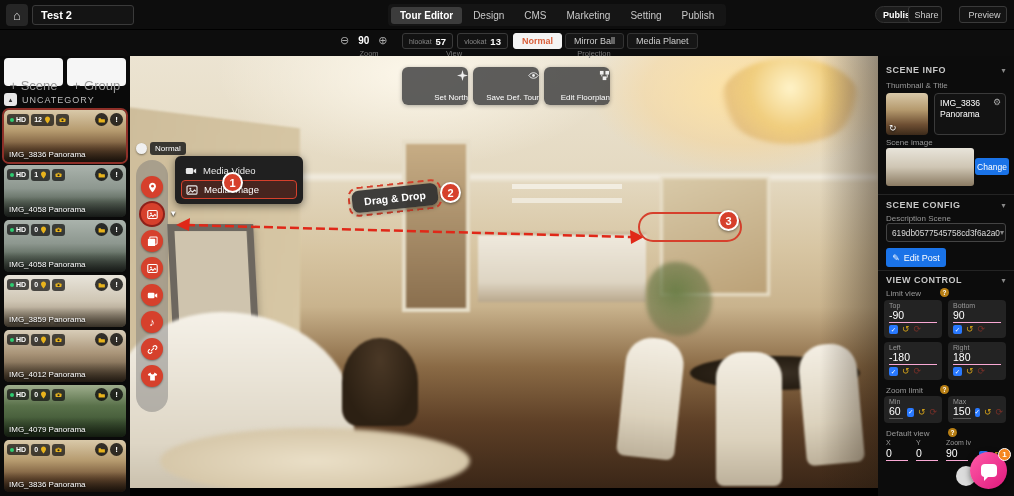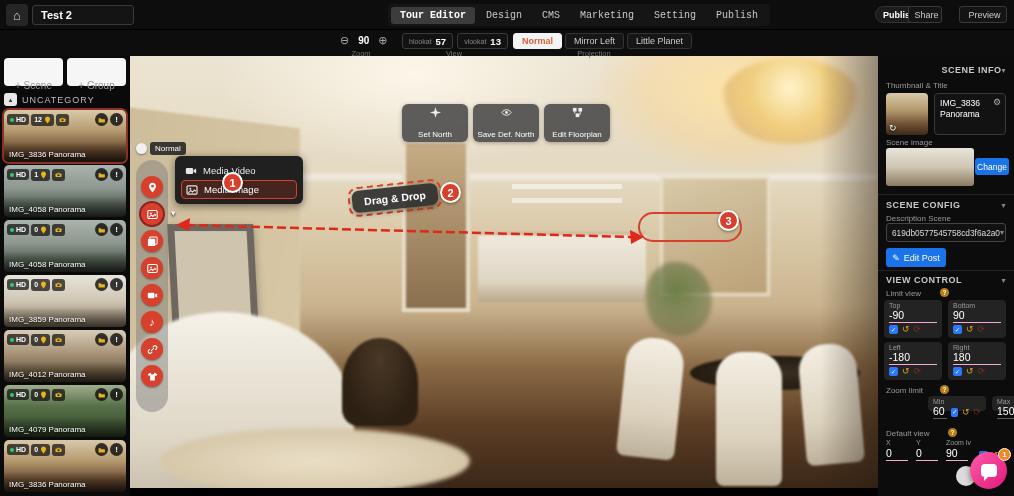--- a/index.html
+++ b/index.html
@@ -5,21 +5,21 @@
   * { margin:0; padding:0; box-sizing:border-box; }
   html,body { background:#000; }
   body { font-family:"Liberation Sans", sans-serif; width:1014px; height:496px; overflow:hidden; }
   .app { position:relative; width:1014px; height:496px; background:#000; overflow:hidden; }
 
   
   .topbar { position:absolute; left:0; top:0; width:1014px; height:30px; background:#0d0d0d; border-bottom:1px solid #000; z-index:40; }
   .home-btn { position:absolute; left:6px; top:4px; width:22px; height:22px; background:#262626; border-radius:4px; color:#ddd; font-size:13px; display:flex; align-items:center; justify-content:center; }
   .title-input { position:absolute; left:32px; top:5px; width:102px; height:20px; background:#141414; border:1px solid #3a3a3a; border-radius:3px; color:#fff; font-size:11px; font-weight:bold; padding:0 8px; outline:none; }
   .top-tabs { position:absolute; left:388px; top:4px; height:22px; display:flex; gap:2px; align-items:center; background:#151515; border-radius:4px; padding:0 3px; }
-  .top-tab { padding:3px 9px; font-size:10px; color:#c8c8c8; border-radius:3px; cursor:pointer; white-space:nowrap;font-family:Liberation Mono, monospace; }
+  .top-tab { padding:3px 9px; font-size:10px; color:#c8c8c8; border-radius:3px; cursor:pointer; white-space:nowrap; }
   .top-tab.active { background:#3c3c3c; color:#fff; font-weight:bold; }
   .publish-pill { position:absolute; left:875px; top:6px; height:17px; background:#1c1c1c; border:1px solid #333; border-radius:9px; display:flex; align-items:center; padding:0 2px 0 7px; gap:4px; }
   .publish-pill span.lbl { font-size:9px; font-weight:bold; color:#fff; }
   .toggle-dot { width:13px; height:13px; border-radius:50%; background:#2979ff; }
   .top-btn { position:absolute; top:6px; height:17px; border:1px solid #3a3a3a; border-radius:3px; background:#141414; display:flex; align-items:center; justify-content:center; gap:3px; color:#ccc; font-size:9px; padding:0 6px; }
   .top-btn svg { width:9px; height:9px; color:#bbb; }
 
   
   .toolrow { position:absolute; left:0; top:30px; width:1014px; height:26px; background:#0d0d0d; z-index:39; }
   .search-box { position:absolute; left:3px; top:4px; width:124px; height:18px; background:#141414; border:1px solid #333; border-radius:3px; display:flex; align-items:center; padding:0 6px; }
@@ -37,21 +37,21 @@
   .vg-box .lk { font-size:7px; color:#888; }
   .vg-box .lv { font-size:9.5px; font-weight:bold; color:#fff; }
   .proj-group { position:absolute; left:513px; top:3px; display:flex; gap:3px; }
   .proj-btn { height:16px; border-radius:3px; padding:0 8px; font-size:9px; display:flex; align-items:center; background:#161616; border:1px solid #333; color:#ccc; }
   .proj-btn.active { background:#f4f4f4; border-color:#f4f4f4; color:#d95f3b; font-weight:bold; }
 
   
   .sidebar { position:absolute; left:0; top:56px; width:130px; height:440px; background:#0a0a0a; z-index:30; }
   .add-btn { position:absolute; top:2px; width:59px; height:28px; background:#f6f6f6; border-radius:4px; display:flex; flex-direction:column; align-items:center; justify-content:center; gap:1px; }
   .add-btn svg { width:11px; height:9px; color:#9a9a9a; }
-  .add-btn span { font-size:10px; color:#999;margin-top:25px; }
+  .add-btn span { font-size:13px; color:#999;margin-top:25px; }
   .cat-row { position:absolute; left:4px; top:37px; display:flex; align-items:center; gap:5px; }
   .collapse-btn { width:13px; height:13px; background:#e8e8e8; border-radius:3px; font-size:7px; color:#333; display:flex; align-items:center; justify-content:center; }
   .cat-label { font-size:9px; color:#bbb; letter-spacing:1px;text-align:right; }
 
   .scene-card { position:absolute; left:4px; width:122px; height:52px; border-radius:5px; overflow:hidden; }
   .scene-card.active { box-shadow:0 0 0 2px #8e2f28; }
   .scene-card::after { content:""; position:absolute; left:0; right:0; bottom:0; height:20px; background:linear-gradient(transparent, rgba(0,0,0,.6)); }
   .t-warm  { background:linear-gradient(180deg,#d9c9a9,#b59a6e 40%,#6e4f33 75%,#3c2a1a); }
   .t-city  { background:linear-gradient(180deg,#aab3ac,#8d978f 45%,#5f6b5f 70%,#39413a); }
   .t-bright{ background:linear-gradient(180deg,#e8e4da,#cfc6b4 50%,#8a7a62); }
@@ -89,21 +89,21 @@
   .rug { left:30px; top:372px; width:310px; height:66px; border-radius:50%; background:radial-gradient(ellipse, #eadfc7, #d6c7a9 70%, transparent 85%); filter:blur(2px); }
   .chair { width:58px; height:120px; border-radius:26px 26px 8px 8px; background:linear-gradient(180deg,#f4efe4,#dcd2bd 65%,#bcb09a); filter:blur(1px); }
   .c1 { left:492px; top:282px; transform:rotate(6deg); }
   .c2 { left:586px; top:296px; width:66px; height:134px; }
   .c3 { left:672px; top:288px; transform:rotate(-5deg); }
   .tabletop { left:560px; top:300px; width:170px; height:34px; border-radius:50%; background:radial-gradient(ellipse,#3a3024,#221a10 75%); filter:blur(1px); }
   .vignette { left:690px; top:0; width:58px; height:432px; background:linear-gradient(90deg,transparent,rgba(40,28,16,.45)); }
 
   
   .top-btns { position:absolute; left:272px; top:11px; display:flex; gap:5px; z-index:20; }
-  .cv-btn { width:66px; height:38px; background:rgba(72,72,72,.88); border-radius:6px; display:flex; flex-direction:column; align-items:center; justify-content:center; gap:12px; color:#fff; box-shadow:0 1px 4px rgba(0,0,0,.3);margin-top:37px; }
+  .cv-btn { width:66px; height:38px; background:rgba(72,72,72,.88); border-radius:6px; display:flex; flex-direction:column; align-items:flex-end; justify-content:center; gap:12px; color:#fff; box-shadow:0 1px 4px rgba(0,0,0,.3); }
   .cv-btn svg { width:11px; height:11px; color:#eee; }
   .cv-btn span { font-size:8px; color:#fff; white-space:nowrap; }
 
   .mode-toggle { position:absolute; left:6px; top:86px; display:flex; align-items:center; gap:3px; z-index:22; }
   .mt-dot { width:11px; height:11px; border-radius:50%; background:#f0f0f0; box-shadow:0 1px 2px rgba(0,0,0,.4); }
   .mt-lbl { background:rgba(30,30,30,.85); color:#fff; font-size:8px; padding:2px 5px; border-radius:3px; }
 
   .vtbar { position:absolute; left:6px; top:104px; width:32px; height:252px; background:rgba(120,120,120,.45); border-radius:16px; display:flex; flex-direction:column; align-items:center; padding-top:16px; gap:5px; z-index:21; }
   .vbtn { width:22px; height:22px; border-radius:50%; background:#d6402c; display:flex; align-items:center; justify-content:center; color:#fff; flex:none; box-shadow:0 1px 2px rgba(0,0,0,.35); }
   .vbtn svg { width:11px; height:11px; }
@@ -157,21 +157,21 @@
   .editpost-btn { position:absolute; left:8px; top:218px; width:60px; height:19px; background:#1a73e8; border-radius:3px; color:#fff; font-size:9px; display:flex; align-items:center; justify-content:center; gap:4px; }
   .editpost-btn .pc { font-size:9px; }
 
   .lim-box { position:absolute; width:58px; height:38px; background:#232323; border-radius:4px; padding:2px 5px; }
   .f-label { font-size:7px; color:#999; display:block; }
   .f-value { font-size:10.5px; color:#fff; border-bottom:1px solid #f9a8d4; line-height:13px; display:block; }
   .f-icons { display:flex; gap:4px; margin-top:2px; align-items:center; }
   .chk { width:9px; height:9px; background:#2979ff; border-radius:2px; color:#fff; font-size:6.5px; display:flex; align-items:center; justify-content:center; }
   .ic-undo { color:#d9a518; font-size:9px; line-height:9px; }
   .ic-redo { color:#c0392b; opacity:.55; font-size:9px; line-height:9px; }
-  .z-box { position:absolute; width:58px; height:15px; background:#232323; border-radius:4px; padding:2px 5px;margin-left:44px; }
+  .z-box { position:absolute; width:58px; height:27px; background:#232323; border-radius:4px; padding:2px 5px; }
   .z-row { display:flex; align-items:center; gap:4px; }
   .z-row .f-value { width:20px; border-bottom:1px solid #5c5c5c; }
 
   .dv-row { position:absolute; left:8px; top:397px; display:flex; gap:8px; align-items:flex-start; }
   .dv-col .f-label { margin-bottom:1px; }
   .dv-col .f-value { width:22px; }
   .dv-icons { display:flex; gap:3px; align-items:center; margin-top:12px; }
 
   
   .chat-ghost { position:absolute; left:956px; top:466px; width:20px; height:20px; border-radius:50%; background:#f3f3f3; opacity:.9; z-index:49; }
@@ -219,36 +219,36 @@
       <span>Preview</span>
     </div>
   </div>
 
   <div class="toolrow">
     <div class="zoom-group">
       <span class="zi">⊖</span>
       <span class="zv">90</span>
       <span class="zi">⊕</span>
     </div>
-    <div class="grp-label" style="left:330px; width:62px;">Zoom</div>
+    <div class="grp-label" style="left:338px; width:62px;">Zoom</div>
     <div class="view-group">
       <div class="vg-box">
         <span class="lk">hlookat</span>
         <span class="lv">57</span>
       </div>
       <div class="vg-box">
         <span class="lk">vlookat</span>
         <span class="lv">13</span>
       </div>
     </div>
     <div class="grp-label" style="left:402px; width:104px;">View</div>
     <div class="proj-group">
       <div class="proj-btn active">Normal</div>
-      <div class="proj-btn">Mirror Left</div>
-      <div class="proj-btn">Little Planet</div>
+      <div class="proj-btn">Mirror Ball</div>
+      <div class="proj-btn">Media Planet</div>
     </div>
     <div class="grp-label" style="left:513px; width:162px;">Projection</div>
   </div>
 
   <div class="sidebar">
     <div class="add-btn" style="left:4px;">
       <svg viewBox="0 0 14 12">
           <rect x="1" y="1" width="12" height="10" rx="1.5" fill="none" stroke="currentColor" stroke-width="1.4"></rect>
           <circle cx="5" cy="4.5" r="1.2" fill="currentColor"></circle>
           <path d="M2.5 9.5l3-3 2 2 2.5-2.5 1.5 1.5" fill="none" stroke="currentColor" stroke-width="1.3"></path>
@@ -525,21 +525,21 @@
         <svg viewBox="0 0 12 12" fill="currentColor">
             <path d="M6 0l1.3 4.7L12 6l-4.7 1.3L6 12 4.7 7.3 0 6l4.7-1.3z"></path>
           </svg>
         <span>Set North</span>
       </div>
       <div class="cv-btn">
         <svg viewBox="0 0 14 9">
             <path d="M1 4.5C2.8 2 4.8 1 7 1s4.2 1 6 3.5C11.2 7 9.2 8 7 8S2.8 7 1 4.5z" fill="none" stroke="currentColor" stroke-width="1.2"></path>
             <circle cx="7" cy="4.5" r="1.8" fill="currentColor"></circle>
           </svg>
-        <span>Save Def. North</span>
+        <span>Save Def. Tour</span>
       </div>
       <div class="cv-btn">
         <svg viewBox="0 0 12 12" fill="currentColor">
             <rect x="1" y="1" width="4" height="4"></rect>
             <rect x="7" y="1" width="4" height="4"></rect>
             <rect x="4" y="7" width="4" height="4"></rect>
             <path d="M3 5v2M9 5v3H8" stroke="currentColor" stroke-width="1" fill="none"></path>
           </svg>
         <span>Edit Floorplan</span>
       </div>
@@ -637,21 +637,21 @@
     <div class="insp-tabs">
       <div class="itab scene">
           <span>Scene</span>
         </div>
       <div class="itab hotspot">
           <span>Hotspot</span>
           <span class="cnt">12</span>
         </div>
     </div>
 
-    <div class="sec-head" style="top:35px;justify-content:flex-end;">
+    <div class="sec-head" style="top:35px;">
       <span>SCENE INFO</span>
         <span class="chev">▾</span>
     </div>
     <span class="flabel" style="top:51px;">Thumbnail &amp; Title</span>
     <div class="thumb t-warm">
       <span class="rf">↻</span>
     </div>
     <div class="title-box">
       <span class="tv">IMG_3836 Panorama</span>
       <span class="gear">⚙</span>

